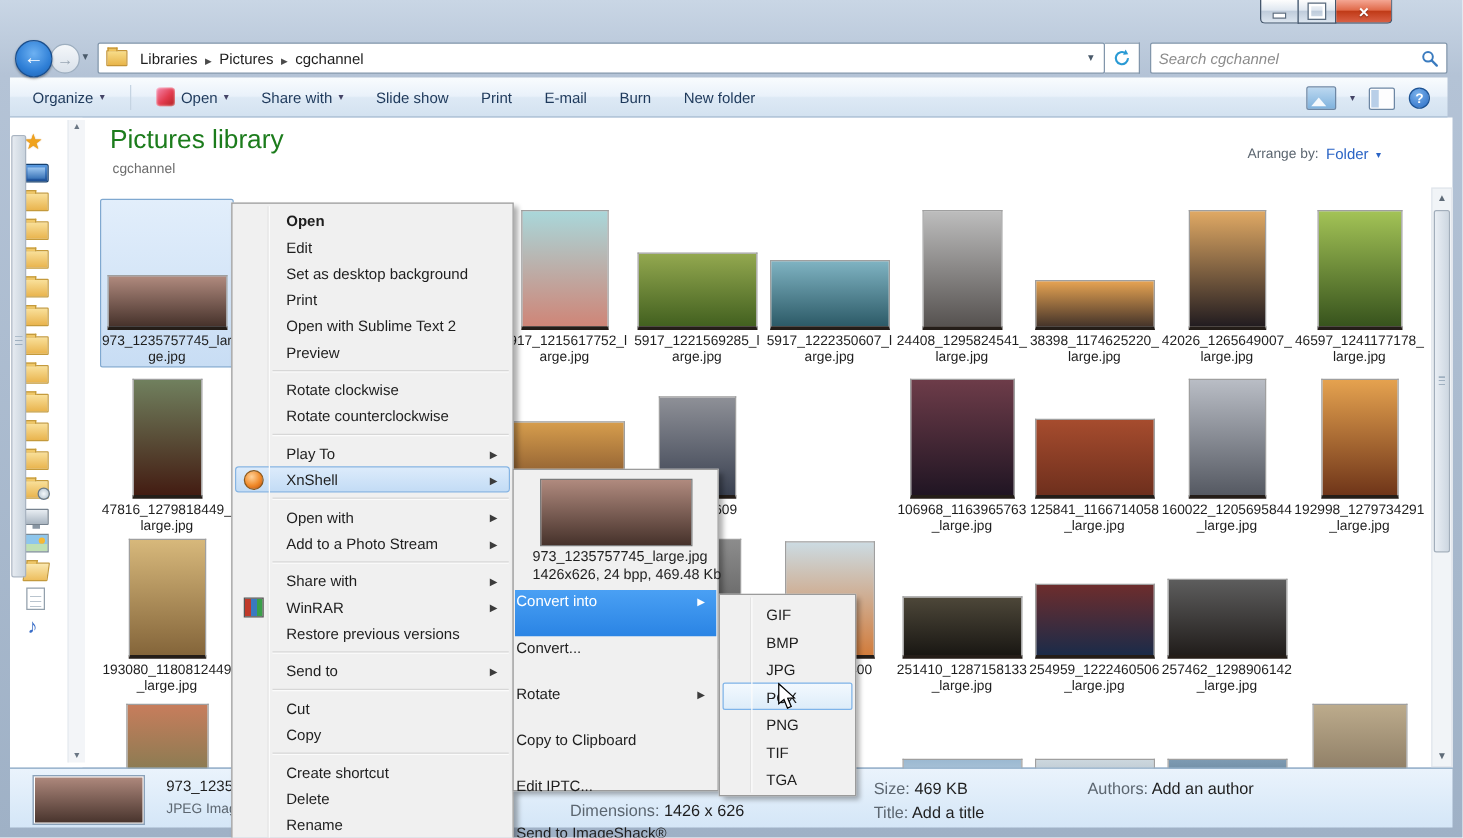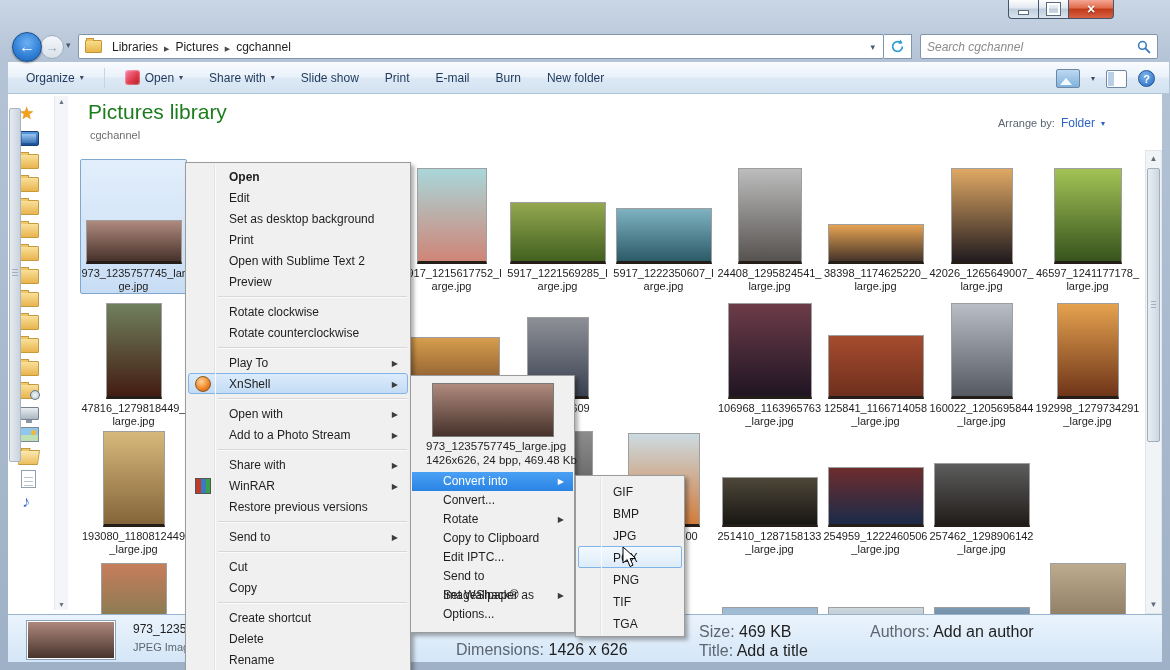--- a/index.html
+++ b/index.html
@@ -40,21 +40,21 @@
   .crumb-dd{margin-left:auto;color:#4a5a6a;font-size:9px;padding:0 8px;}
   .refresh-btn{position:absolute;left:884px;top:34px;width:28px;height:25px;background:#fff;
             border:1px solid #8296ab;border-left:none;box-sizing:border-box;display:flex;align-items:center;justify-content:center;}
   .search-box{position:absolute;left:920px;top:34px;width:238px;height:25px;background:#fff;
             border:1px solid #8296ab;box-sizing:border-box;border-radius:2px;display:flex;align-items:center;}
   .search-box input{flex:1;border:none;outline:none;font:12px "Liberation Sans",sans-serif;padding:0 6px;color:#b91c1c;background:transparent;}
   .search-box input::placeholder{font-style:italic;color:#8b8b8b;}
   .search-ic{margin-right:6px;}
 
   
-  .toolbar{position:absolute;left:8px;right:1px;top:62px;height:32px;
+  .toolbar{position:absolute;left:8px;right:12px;top:62px;height:32px;
            background:linear-gradient(#f9fcfe,#e9f1fa 48%,#dde9f5 52%,#d3e2f0);
            border-bottom:1px solid #b2c6d9;box-sizing:border-box;z-index:4;display:flex;align-items:center;}
   .tb-items{display:flex;align-items:center;padding-left:18px;gap:26px;color:#1e395b;}
   .tb-item{display:flex;align-items:center;gap:5px;cursor:default;}
   .tb-sep{width:1px;height:20px;background:#c5d4e2;margin:0 -6px;}
   .dd{font-size:8px;color:#446;}
   .open-ic{width:15px;height:15px;border-radius:3px;background:linear-gradient(135deg,#f58ab0,#e23b4e 55%,#b01f1f);box-shadow:inset 0 0 2px #fff;}
   .tb-right{position:absolute;right:14px;top:7px;display:flex;align-items:center;gap:11px;}
   .views-ic{width:22px;height:17px;border:1px solid #6d87a4;border-radius:2px;
             background:linear-gradient(#bcd8f0,#7fb2dd);position:relative;}
@@ -121,21 +121,21 @@
   .sb-thumb::after{content:"";position:absolute;left:3px;right:3px;top:132px;height:8px;
       background:repeating-linear-gradient(#9fb0c0 0 1px,transparent 1px 3px);}
 
   
   .details{position:absolute;left:8px;right:8px;top:614px;height:48px;z-index:10;
       background:linear-gradient(#eaf3fc,#d4e6f7);border-top:1px solid #97b3cd;box-sizing:border-box;}
   .dt-thumb{position:absolute;left:18px;top:5px;width:88px;height:38px;border:1px solid #8aa2ba;
       background:linear-gradient(#b08a7e,#46322b);box-shadow:0 0 0 1px #fff inset;}
   .dt-name{position:absolute;left:125px;top:7px;font-size:12px;color:#1e1e1e;white-space:nowrap;}
   .dt-type{position:absolute;left:125px;top:26px;font-size:11px;color:#5c6670;white-space:nowrap;}
-  .dt-field{position:absolute;font-size:16px;white-space:nowrap;}
+  .dt-field{position:absolute;font-size:13px;white-space:nowrap;}
   .dt-field .lab{color:#5c6670;}
   .dt-field .val{color:#1e1e1e;}
 
   
   .menu{position:absolute;background:#f0f0f0;border:1px solid #9b9b9b;box-shadow:3px 3px 4px rgba(0,0,0,.32);box-sizing:border-box;}
   .gutter::before{content:"";position:absolute;top:2px;bottom:2px;left:28px;width:1px;background:#e2e2e2;}
   .gutter::after{content:"";position:absolute;top:2px;bottom:2px;left:29px;width:1px;background:#fbfbfb;}
   .ctx{left:185px;top:162px;width:226px;height:560px;padding-top:3px;z-index:40;}
   .m-item{position:relative;height:21px;line-height:21px;margin:0 2px;padding-left:40px;padding-right:26px;border:1px solid transparent;box-sizing:border-box;border-radius:3px;}
   .m-item.bold{font-weight:bold;}
@@ -143,21 +143,21 @@
   .m-arrow{position:absolute;right:9px;top:0;font-size:8px;color:#3c3c3c;}
   .m-sep{height:9px;position:relative;}
   .m-sep::after{content:"";position:absolute;left:32px;right:3px;top:4px;height:1px;background:#d7d7d7;box-shadow:0 1px 0 #fbfbfb;}
   .m-icon{position:absolute;left:6px;top:2px;width:16px;height:16px;}
   .m-icon.xnshell{border-radius:50%;background:radial-gradient(circle at 38% 32%,#ffd29a,#f08a2a 55%,#b84a10);border:1px solid #8a5a20;box-sizing:border-box;}
   .m-icon.winrar{background:linear-gradient(90deg,#c03a2a 0 5px,#3a7ac0 5px 10px,#3aa04a 10px 16px);border:1px solid #555;box-sizing:border-box;}
 
   .xn{left:410px;top:375px;width:165px;height:258px;z-index:50;}
   .xn-thumb{width:122px;height:54px;margin:7px auto 3px;background:linear-gradient(#b08a7e,#46322b);border:1px solid #7a7a7a;box-sizing:border-box;}
   .xn-name,.xn-info{margin:2px 0 0 15px;font-size:11.5px;color:#1e1e1e;white-space:nowrap;}
-  .xn-item{position:relative;height:19px;line-height:19px;margin:0 1px;padding-left:31px;padding-right:20px;box-sizing:border-box;}
+  .xn-item{position:relative;height:37px;line-height:19px;margin:0 1px;padding-left:1px;padding-right:20px;box-sizing:border-box;}
   .xn-item.sel{background:linear-gradient(#4aa0f4,#2a84e4);color:#fff;}
   .xn-item.sel .m-arrow{color:#fff;}
   .xn-items{margin-top:6px;}
 
   .conv{left:575px;top:475px;width:110px;height:162px;padding-top:4px;z-index:60;}
   .conv::before{left:24px;}
   .conv::after{left:25px;}
   .c-item{position:relative;height:22px;line-height:22px;margin:0 2px;padding-left:34px;border:1px solid transparent;box-sizing:border-box;border-radius:2px;}
   .c-item.hover{background:linear-gradient(#f3f9fe,#ddecf9);border-color:#7eb4ea;}
 

